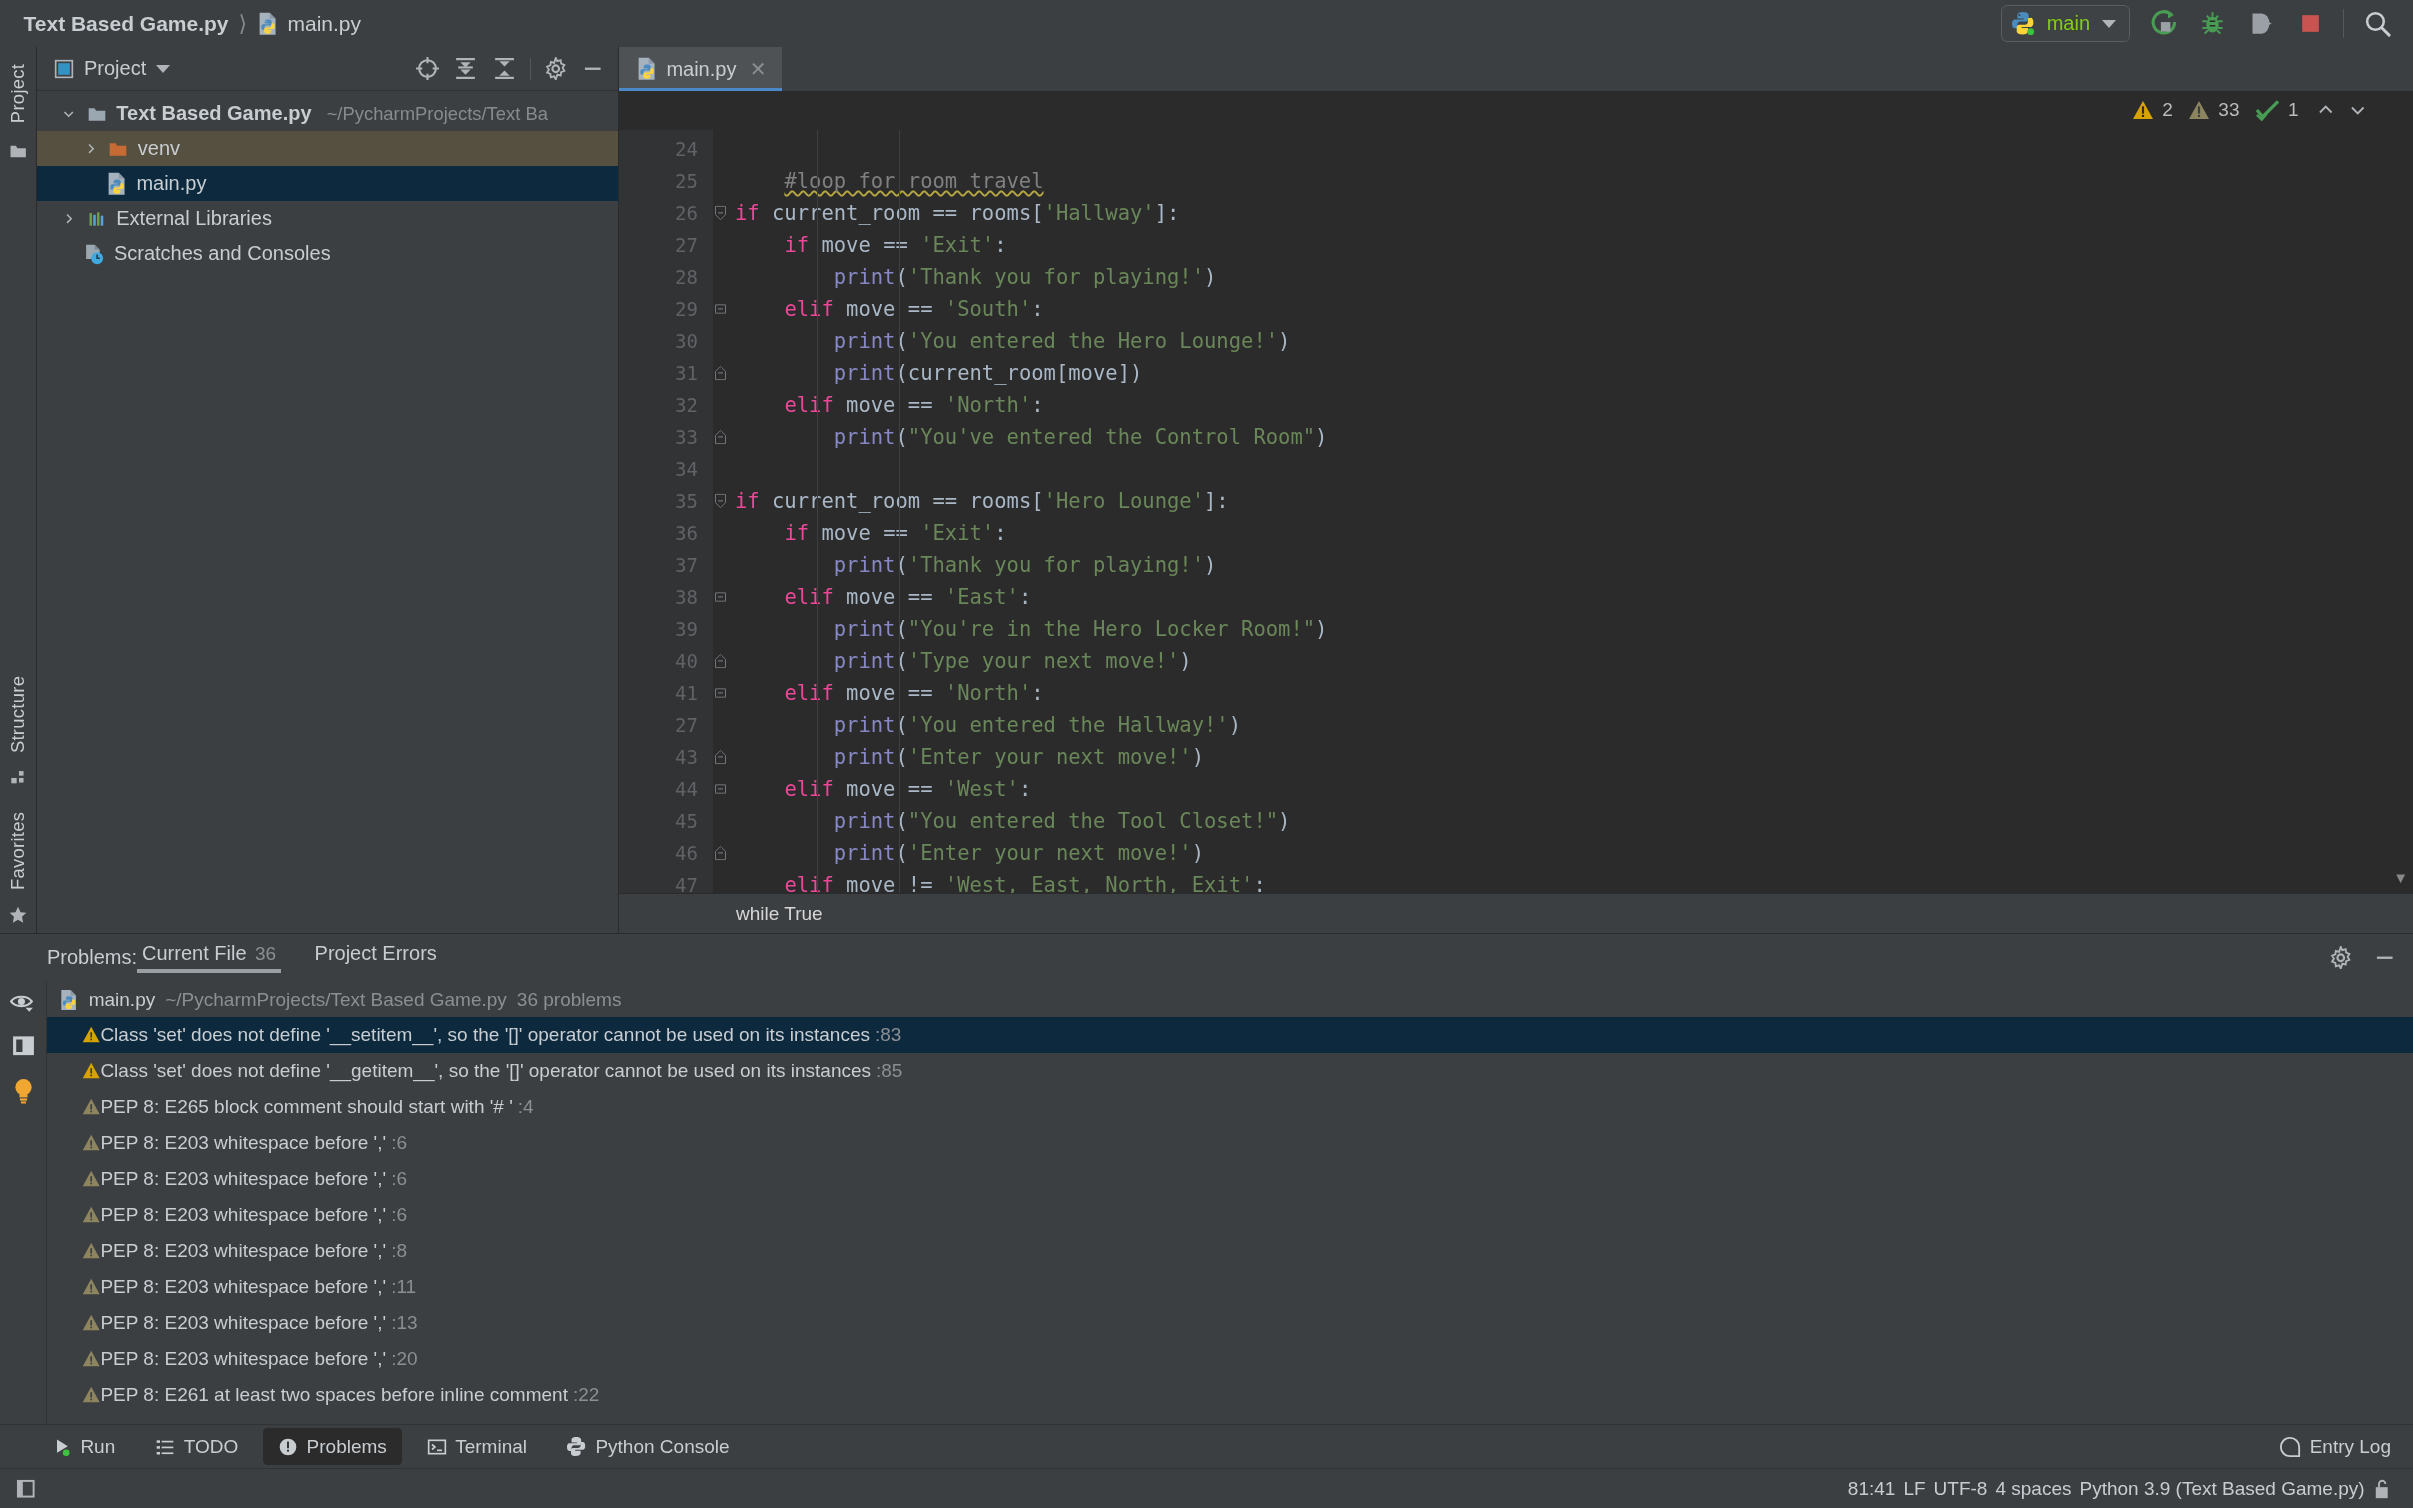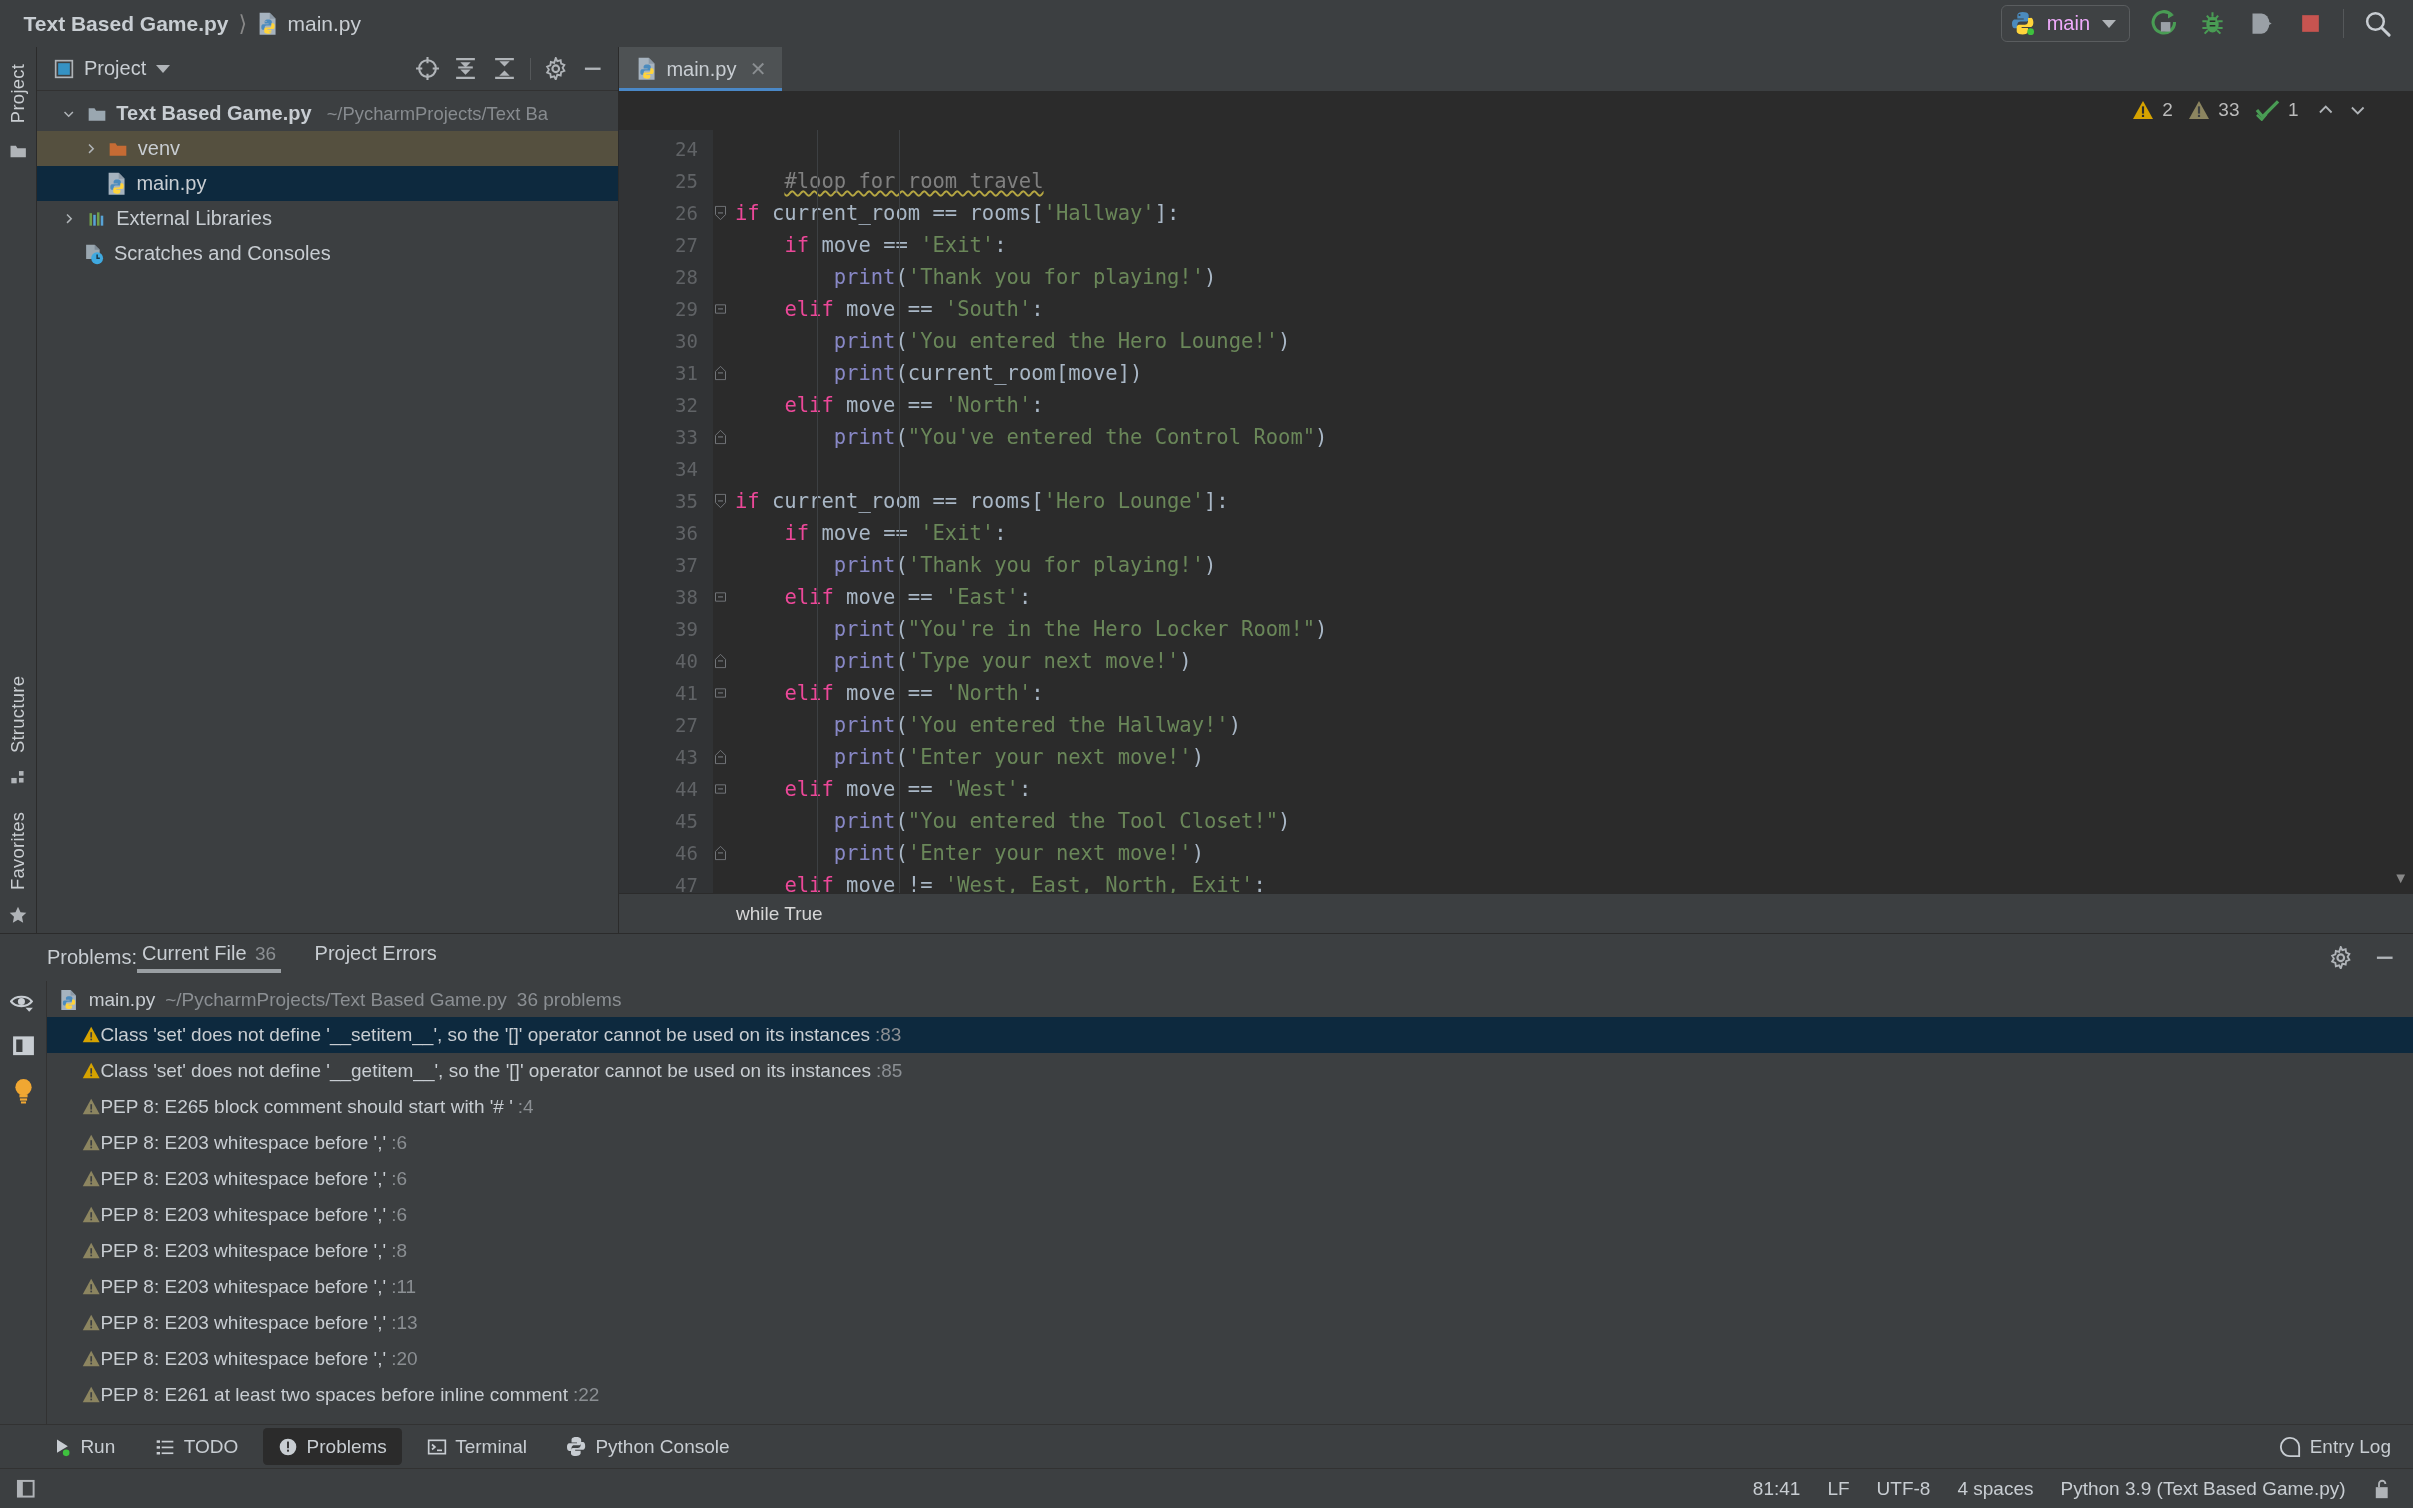--- a/index.html
+++ b/index.html
@@ -18,21 +18,21 @@
     padding: 0 11.7px 0 23.5px; flex: 0 0 47px; position: relative;
   }
   .breadcrumb { display: flex; align-items: center; gap: 10px; font-size: 21px; color: #bbbbbb; }
   .bc-proj { font-weight: bold; color: #c8cdd2; }
   .bc-sep { color: #888; font-size: 22px; }
   .bc-file { color: #c8cdd2; display: flex; align-items: center; gap: 8.4px; }
   .topbar-right { margin-left: auto; display: flex; align-items: center; gap: 17px; padding-right: 8.4px; }
   .runconfig {
     display: flex; align-items: center; gap: 11.7px;
     border: 0.8px solid #5a5d5f; border-radius: 5.9px; padding: 5.9px 13.4px 5.9px 10px;
-    font-size: 20px; color: #f0abfc; background: #3f4244;
+    font-size: 20px; color: #84cc16; background: #3f4244;
   }
   .caret-down { width: 0; height: 0; border-left: 7.5px solid transparent; border-right: 7.5px solid transparent; border-top: 8.4px solid #b0b4b8; }
   .tb-icon { width: 32px; height: 32px; display: flex; align-items: center; justify-content: center; cursor: pointer; }
   .tb-div { width: 0.8px; height: 28.5px; background: #55585a; }
 
   
   .mainrow { display: flex; flex: 1 1 auto; min-height: 0; }
 
   
   .leftrail {
@@ -131,21 +131,21 @@
   .prob-row .loc { color: #8b8f93; margin-left: 5px; }
 
   
   .bottomtabs { height: 44px; flex: 0 0 44px; background: #3c3f41; display: flex; align-items: center; padding-left: 37px; gap: 0; border-top: 0.8px solid #323232; }
   .btab { display: flex; align-items: center; gap: 8.4px; font-size: 19px; color: #c8cdd2; padding: 7.5px 15px; border-radius: 4.2px; cursor: pointer; margin-right: 10px;}
   .btab.active { background: #2b2b2b; }
   .bt-right { margin-left: auto; display: flex; align-items: center; gap: 8.4px; padding-right: 22px; font-size: 19px; color: #c8cdd2; }
 
   
   .statusbar { height: 40px; flex: 0 0 40px; background: #3c3f41; display: flex; align-items: center; padding: 0 22px 0 15px; border-top: 0.8px solid #323232; }
-  .sb-right { margin-left: auto; display: flex; align-items: center; gap: 27px; font-size: 19px; color: #c8cdd2; }
+  .sb-right { margin-left: auto; display: flex; align-items: center; gap: 8px; font-size: 19px; color: #c8cdd2; }
   .sb-item { cursor: pointer; }
 </style>
 </head>
 <body>
 
 <div class="app">
 
   <div class="topbar">
     <div class="breadcrumb">
       <span class="bc-proj">Text Based Game.py</span>

